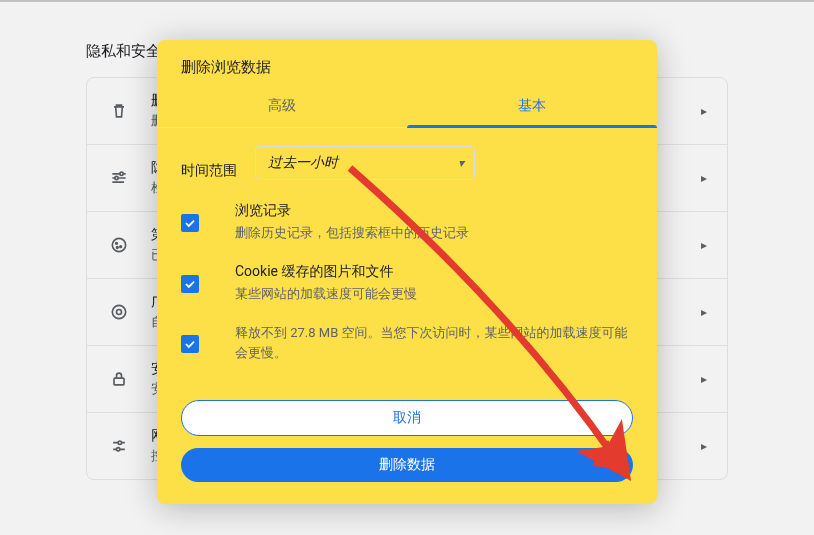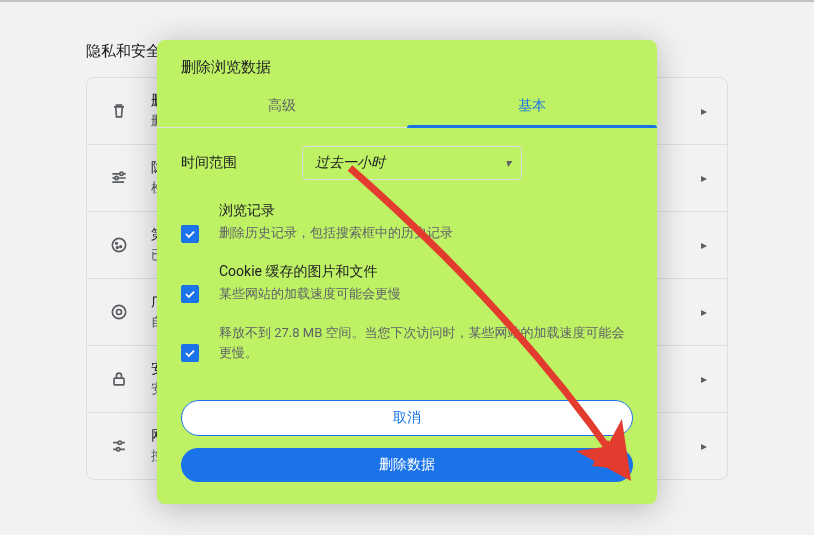--- a/index.html
+++ b/index.html
@@ -75,21 +75,21 @@
       position: absolute;
       top: 0; left: 0; right: 0; bottom: 0;
       background: rgba(0,0,0,0.05);
       display: flex;
       align-items: flex-start;
       justify-content: center;
     }
     .modal {
       margin-top: 40px;
       width: 500px;
-      background: #bef264;
+      background: #fde047;
       border-radius: 8px;
       box-shadow: 0 4px 32px rgba(0,0,0,0.25);
       overflow: hidden;
       position: relative;
     }
     .modal-title {
       padding: 18px 24px 8px;
       font-size: 15px;
       color: #202124;
     }
@@ -115,23 +115,22 @@
       left: 0; right: 0; bottom: -1px;
       height: 3px;
       background: #1a73e8;
       border-radius: 3px 3px 0 0;
     }
     .modal-body {
       padding: 18px 24px 0;
     }
     .time-row {
       display: flex;
-      align-items: center;
+      align-items: flex-end;
       margin-bottom: 22px;
-      gap: 47px;
     }
     .time-label {
       font-size: 14px;
       color: #202124;
       margin-right: 18px;
     }
     .time-select {
       position: relative;
       border: 1px solid #dadce0;
       border-radius: 4px;
@@ -146,22 +145,23 @@
       content: "▾";
       position: absolute;
       right: 10px;
       top: 50%;
       transform: translateY(-50%);
       color: #5f6368;
       font-size: 12px;
     }
     .check-item {
       display: flex;
-      align-items: flex-end;
+      align-items: center;
       margin-bottom: 20px;
+      gap: 16px;
     }
     .checkbox {
       width: 18px;
       height: 18px;
       background: #1a73e8;
       border-radius: 2px;
       margin-right: 20px;
       margin-top: 2px;
       flex-shrink: 0;
       display: flex;

